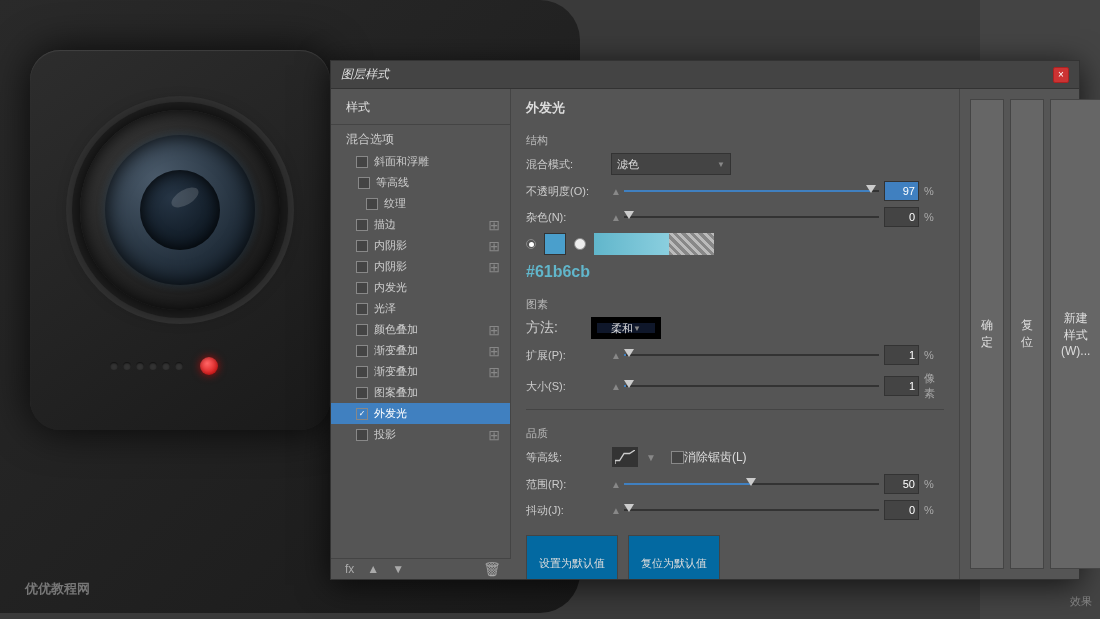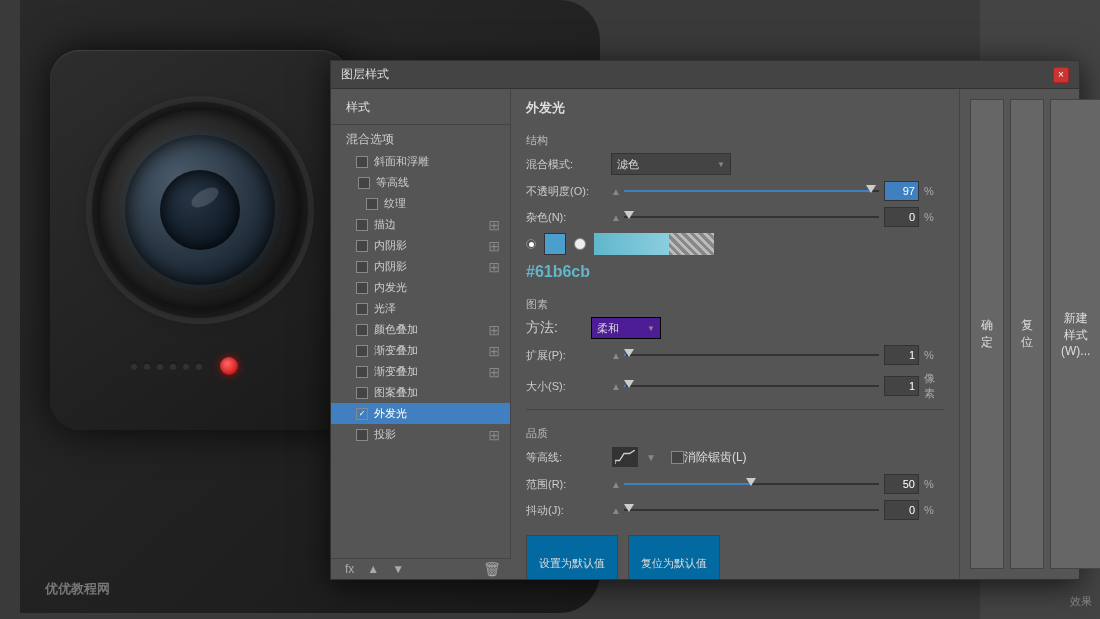--- a/index.html
+++ b/index.html
@@ -16,21 +16,20 @@
 
     
     .camera-bg {
       position: absolute;
       left: 0; top: 0;
       width: 580px;
       height: 613px;
       background: linear-gradient(135deg, #2a2a2a 0%, #1a1a1a 100%);
       border-radius: 0 40px 40px 0;
       overflow: hidden;
-      margin-left: 20px;
     }
 
     .camera-body {
       position: absolute;
       left: 30px; top: 50px;
       width: 300px;
       height: 380px;
       background: linear-gradient(145deg, #2d2d2d, #1a1a1a);
       border-radius: 30px;
       box-shadow: 0 0 40px rgba(0,0,0,0.8), inset 0 1px 1px rgba(255,255,255,0.1);
@@ -146,20 +145,21 @@
       padding: 5px 10px;
       display: flex;
       align-items: center;
       justify-content: space-between;
       border-bottom: 1px solid #333;
     }
 
     .dialog-title {
       color: #ddd;
       font-size: 12px;
+      font-style: italic;
     }
 
     .close-btn {
       width: 16px;
       height: 16px;
       background: #cc3333;
       border: 1px solid #aa2222;
       border-radius: 2px;
       display: flex;
       align-items: center;
@@ -327,31 +327,31 @@
       padding: 2px 5px;
       width: 120px;
       height: 22px;
       cursor: pointer;
       display: flex;
       align-items: center;
       justify-content: space-between;
     }
 
     .select-box-small {
-      background: #4c1d95;
-      border: 1px solid #000000;
+      background: #0f172a;
+      border: 6px solid #000000;
       color: #ddd;
       font-size: 11px;
       padding: 2px 5px;
       width: 70px;
       height: 22px;
       cursor: pointer;
       display: flex;
       align-items: center;
-      justify-content: space-between;
+      justify-content: center;
     }
 
     .select-arrow {
       color: #888;
       font-size: 8px;
     }
 
     .slider-container {
       flex: 1;
       position: relative;

